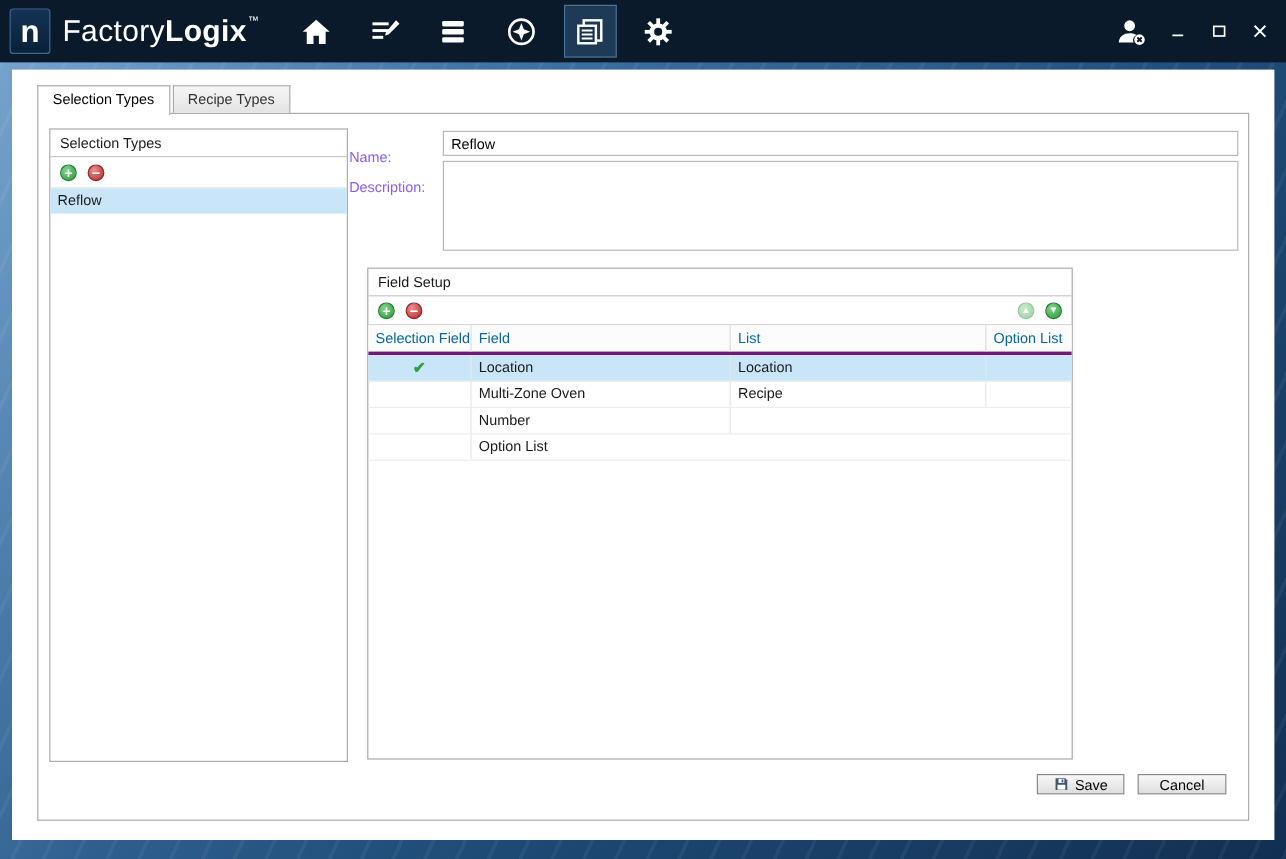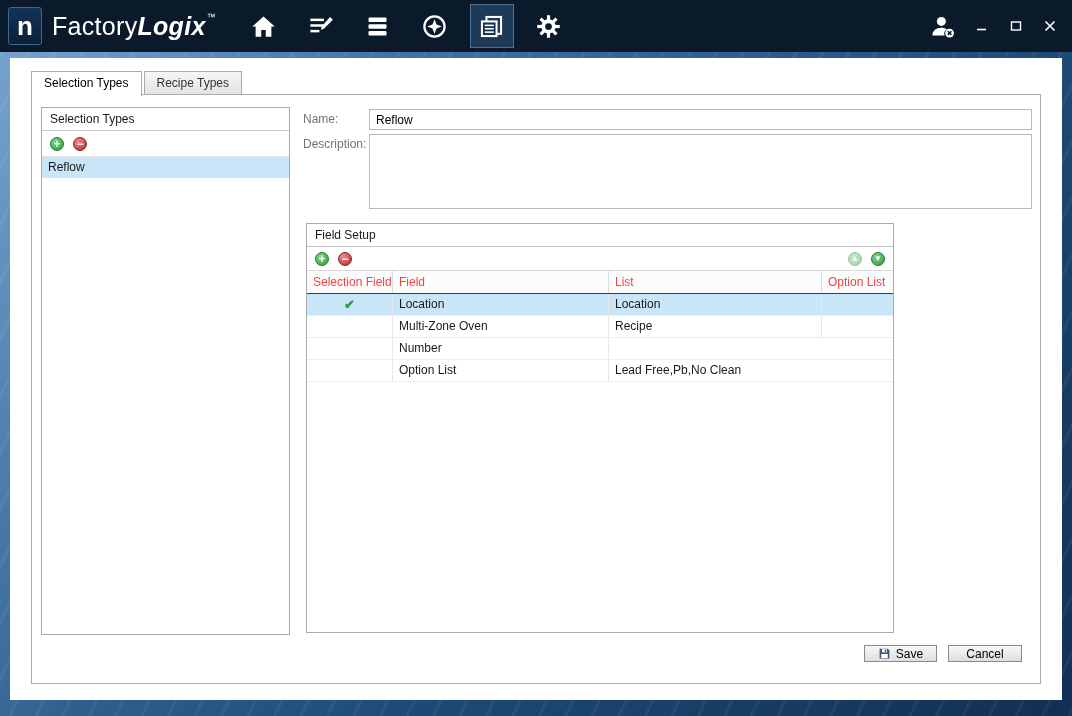--- a/index.html
+++ b/index.html
@@ -7,21 +7,21 @@
   .app { position:relative; width:1072px; height:716px; overflow:hidden; background:#0b1a2a; }
 
   
   .titlebar { position:absolute; left:0; top:0; width:1072px; height:52px; background:#0b1a2a;
               display:flex; align-items:center; padding:0 14px 0 8px; box-sizing:border-box; }
   .logo-box { width:32px; height:36px; border-radius:3px; border:1px solid #3a6a94;
               background:linear-gradient(#133356,#0b2038); display:flex; align-items:center; justify-content:center;
               color:#fff; font-size:26px; font-weight:700; }
   .brand { margin-left:10px; color:#fff; font-size:25px; letter-spacing:.3px; white-space:nowrap; }
   .brand .w1 { font-weight:400; }
-  .brand .w2 { font-weight:700;font-style:italic; }
+  .brand .w2 { font-weight:700; }
   .brand .tm { font-size:9px; vertical-align:top; margin-left:1px; }
   .nav { display:flex; align-items:center; gap:13px; margin-left:26px; height:52px; }
   .nav-item { width:44px; height:44px; display:flex; align-items:center; justify-content:center; box-sizing:border-box; cursor:pointer; }
   .nav-item.active { background:#1d3a57; border:1px solid #4a7095; }
   .nav-item svg { display:block; }
   .tb-right { margin-left:auto; display:flex; align-items:center; gap:18px; }
   .winbtn { width:16px; height:16px; display:flex; align-items:center; justify-content:center; cursor:pointer; }
 
   
   .frame { position:absolute; left:0; top:52px; width:1072px; height:664px;
@@ -43,32 +43,32 @@
 
   
   .left-panel { position:absolute; left:9px; top:12px; width:249px; height:528px;
                 border:1px solid #ababab; box-sizing:border-box; background:#fff; }
   .lp-header { height:22px; line-height:22px; padding-left:8px; border-bottom:1px solid #c9c9c9; }
   .lp-toolbar { height:25px; display:flex; align-items:center; gap:9px; padding-left:8px; border-bottom:1px solid #e6e6e6; }
   .list-item { height:21px; line-height:21px; padding-left:6px; cursor:pointer; }
   .list-item.selected { background:#c9e5f8; }
 
   
-  .flabel { position:absolute; left:271px; color:#737373; }
+  .flabel { position:absolute; left:259px; color:#8b5cf6;margin-top:12px; }
   .tbox { position:absolute; border:1px solid #b9b9b9; box-sizing:border-box; font-family:"Liberation Sans",sans-serif;
           font-size:12px; padding:2px 6px; color:#000; outline:none; resize:none; background:#fff; }
 
   
   .field-setup { position:absolute; left:274px; top:128px; width:588px; height:410px;
                  border:1px solid #ababab; box-sizing:border-box; background:#fff; }
   .fs-header { height:22px; line-height:22px; padding-left:8px; border-bottom:1px solid #c9c9c9; }
   .fs-toolbar { height:23px; display:flex; align-items:center; gap:9px; padding:0 8px; border-bottom:1px solid #d8d8d8; }
   .fs-toolbar .spacer { margin-left:auto; }
   .grid-head, .grid-row { display:grid; grid-template-columns:86px 216px 213px 1fr; }
-  .grid-head { height:22px; line-height:22px; background:#fcfcfc; border-bottom:1px solid #701a75; color:#ef4444; }
+  .grid-head { height:22px; line-height:22px; background:#fcfcfc; border-bottom:3px solid #701a75; color:#0369a1; }
   .grid-head > div { padding-left:6px; border-right:1px solid #dcdcdc; box-sizing:border-box; }
   .grid-head > div:last-child { border-right:none; }
   .grid-row { height:21px; line-height:21px; border-bottom:1px solid #ededed; cursor:pointer; }
   .grid-row > div { padding-left:6px; border-right:1px solid #e7e7e7; box-sizing:border-box; overflow:hidden; white-space:nowrap; }
   .grid-row > div:last-child { border-right:none; }
   .grid-row .ccheck { text-align:center; padding-left:0; }
   .grid-row.selected { background:#c9e5f8; }
   .checkmark { color:#2f9e3f; font-weight:700; font-size:13px; }
 
   
@@ -251,21 +251,20 @@
           <div></div>
         </div>
         <div class="grid-row">
           <div class="ccheck"><span class="checkmark"></span></div>
           <div>Number</div>
           <div></div>
         </div>
         <div class="grid-row">
           <div class="ccheck"><span class="checkmark"></span></div>
           <div>Option List</div>
-          <div>Lead Free,Pb,No Clean</div>
         </div>
       </div>
 
       <div class="btn btn-save">
         <svg width="13" height="13" viewBox="0 0 16 16">
           <path d="M2 2 H12 L14 4 V14 H2 Z" fill="#40586e"></path>
           <rect x="5" y="2.6" width="6" height="4" fill="#fff"></rect>
           <rect x="8.2" y="3.2" width="1.8" height="2.8" fill="#40586e"></rect>
           <rect x="4" y="8.6" width="8" height="5" fill="#fff"></rect>
         </svg>

